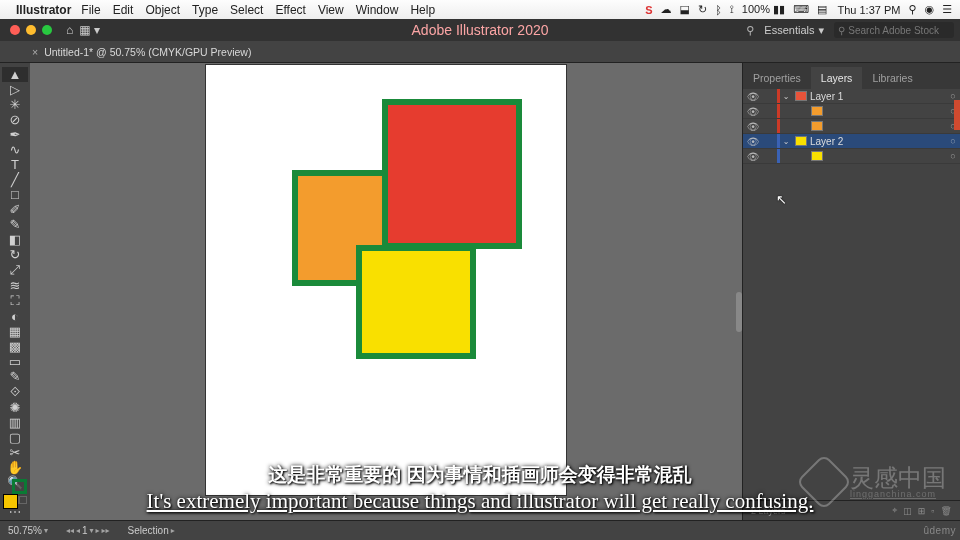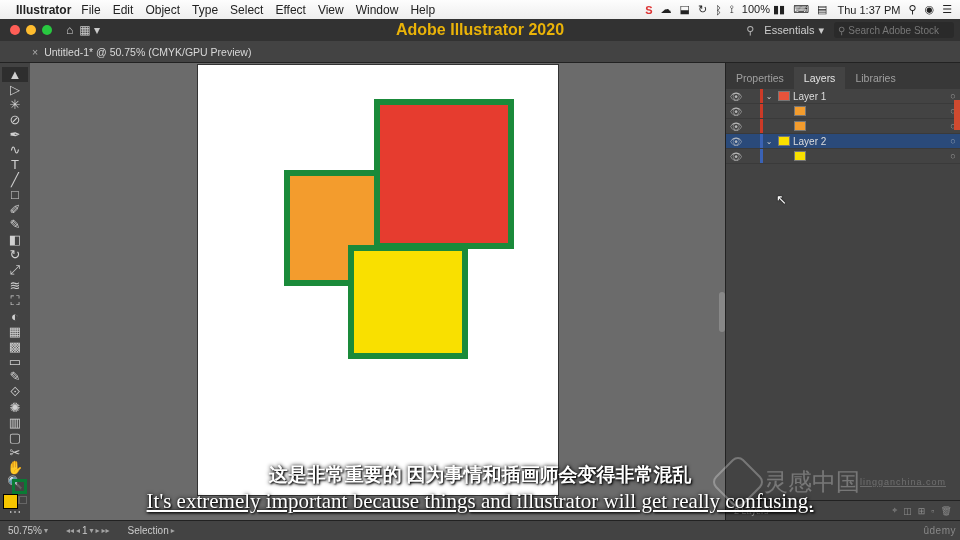--- a/index.html
+++ b/index.html
@@ -13,21 +13,21 @@
 .menubar .spacer { flex: 1; }
 .menubar .ricon { margin-left: 8px; font-size: 11px; }
 .menubar .clock { margin-left: 10px; font-size: 11px; }
 
 
 .appbar { height: 22px; background: #323232; display: flex; align-items: center; color: #e6e6e6; position: relative; }
 .traffic { display: flex; gap: 6px; padding-left: 10px; }
 .traffic span { width: 10px; height: 10px; border-radius: 50%; display: block; }
 .tl-red { background: #ff5f57; } .tl-yel { background: #febc2e; } .tl-grn { background: #28c840; }
 .appbar .home { margin-left: 14px; opacity: .85; font-size: 12px; }
-.appbar .title { position: absolute; left: 50%; transform: translateX(-50%); font-size: 16px; color: #eab308; font-weight: bold; }
+.appbar .title { position: absolute; left: 50%; transform: translateX(-50%); font-size: 14px; color: #fca5a5; }
 .appbar .right { margin-left: auto; display: flex; align-items: center; gap: 10px; padding-right: 6px; }
 .appbar .bulb { opacity: .7; }
 .appbar .workspace { font-size: 11px; color: #ccc; display: flex; align-items: center; gap: 4px; }
 .appbar .search { width: 120px; height: 16px; background: #2a2a2a; border-radius: 3px; display: flex; align-items: center; padding: 0 4px; color: #777; font-size: 10px; gap: 3px; }
 
 
 .doctabs { height: 22px; background: #434343; display: flex; align-items: center; padding-left: 32px; border-bottom: 1px solid #222; }
 .doctab { font-size: 10.5px; color: #d8d8d8; display: flex; align-items: center; gap: 6px; }
 .doctab .x { opacity: .7; }
 
@@ -47,21 +47,21 @@
 
 .canvaswrap { flex: 1; background: #6b6b6b; position: relative; display: flex; justify-content: center; padding-top: 0; overflow: hidden; }
 .artboard { width: 360px; height: 430px; background: #fff; margin-top: 2px; box-shadow: 0 0 0 1px #333; position: relative; }
 .rect { position: absolute; border: 6px solid #1a8a3a; }
 .rect.orange { background: #f39c2d; width: 120px; height: 116px; left: 86px; top: 105px; z-index: 1; }
 .rect.yellow { background: #f9e000; width: 120px; height: 114px; left: 150px; top: 180px; z-index: 2; }
 .rect.red { background: #e63c2f; width: 140px; height: 150px; left: 176px; top: 34px; z-index: 3; }
 .scrollnub { position: absolute; right: 0; top: 50%; width: 6px; height: 40px; background: #888; border-radius: 3px; }
 
 
-.rpanel { width: 235px; background: #434343; display: flex; flex-direction: column; border-left: 1px solid #222; }
+.rpanel { width: 218px; background: #434343; display: flex; flex-direction: column; border-left: 1px solid #222; }
 .rtabs { height: 26px; background: #383838; display: flex; align-items: flex-end; }
 .rtab { padding: 5px 10px; font-size: 10.5px; color: #a0a0a0; cursor: pointer; }
 .rtab.active { background: #434343; color: #e6e6e6; }
 .layerlist { flex: 1; overflow: auto; }
 .lrow { height: 15px; display: flex; align-items: center; font-size: 10px; border-bottom: 1px solid #3a3a3a; cursor: pointer; }
 .lrow.sel { background: #2a4a7a; }
 .lrow .eye { width: 20px; text-align: center; opacity: .85; font-size: 10px; }
 .lrow .lock { width: 14px; }
 .lrow .colorstrip { width: 3px; height: 100%; }
 .lrow .disc { width: 12px; text-align: center; font-size: 8px; }
@@ -75,27 +75,27 @@
 
 
 .statusbar { height: 20px; background: #434343; border-top: 1px solid #222; display: flex; align-items: center; font-size: 10px; color: #ccc; padding: 0 4px; gap: 10px; }
 .statusbar .sitem { display: flex; align-items: center; gap: 2px; padding: 0 4px; }
 .statusbar .chev { font-size: 8px; opacity: .7; }
 .statusbar .sp { flex: 1; }
 .statusbar .udemy { color: #888; font-size: 10px; letter-spacing: .5px; padding-left: 40px; }
 
 
 .subtitles { position: absolute; bottom: 26px; left: 0; right: 0; text-align: center; pointer-events: none; }
-.sub-cn { color: #fff; font-size: 19px; font-weight: 600; text-shadow: 0 0 4px #000, 1px 1px 2px #000; font-family: Liberation Serif, serif; }
+.sub-cn { color: #fff; font-size: 19px; font-weight: 600; text-shadow: 0 0 4px #000, 1px 1px 2px #000; font-family: Liberation Sans, sans-serif; }
 .sub-en { color: #fff; font-size: 21px; font-family: Georgia, serif; text-shadow: 0 0 4px #000, 1px 1px 2px #000; margin-top: 1px; text-decoration: underline; }
 
 
 .watermark { position: absolute; right: 14px; bottom: 38px; color: rgba(255,255,255,0.28); font-size: 22px; font-weight: 300; pointer-events: none; display: flex; align-items: center; gap: 6px; flex-direction: row; }
 .watermark .wlogo { width: 40px; height: 40px; border: 2px solid rgba(255,255,255,0.28); border-radius: 8px; transform: rotate(45deg); display: flex; align-items: center; justify-content: center; }
-.watermark .wtext { display: flex; flex-direction: row; line-height: 1; align-items: center; }
+.watermark .wtext { display: flex; flex-direction: column; line-height: 1; }
 .watermark .wcn { font-size: 24px; }
 .watermark .wen { font-size: 9px; letter-spacing: 1px; opacity: .8; text-decoration: underline; }
 
 .cursor { position: absolute; left: 776px; top: 192px; font-size: 13px; color: #fff; text-shadow: 0 0 2px #000; pointer-events: none; z-index: 999; }
 </style>
 </head>
 <body>
 
 <div class="menubar">
   <span class="apple"></span>

